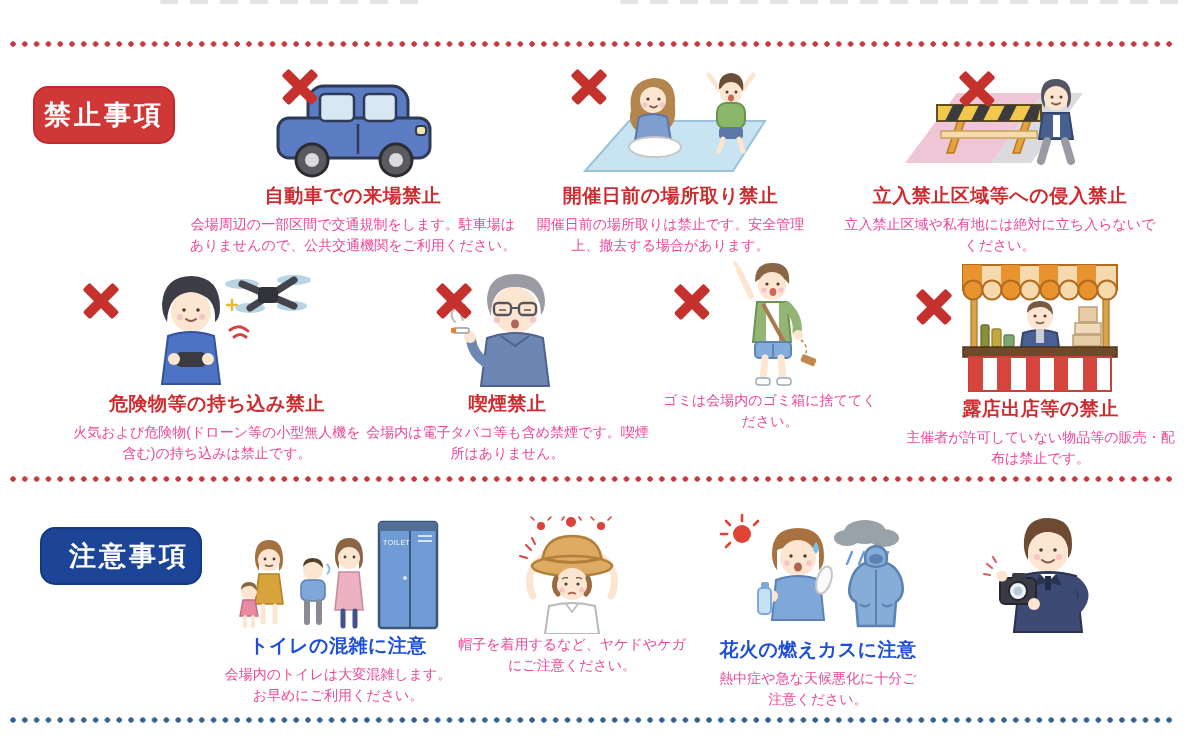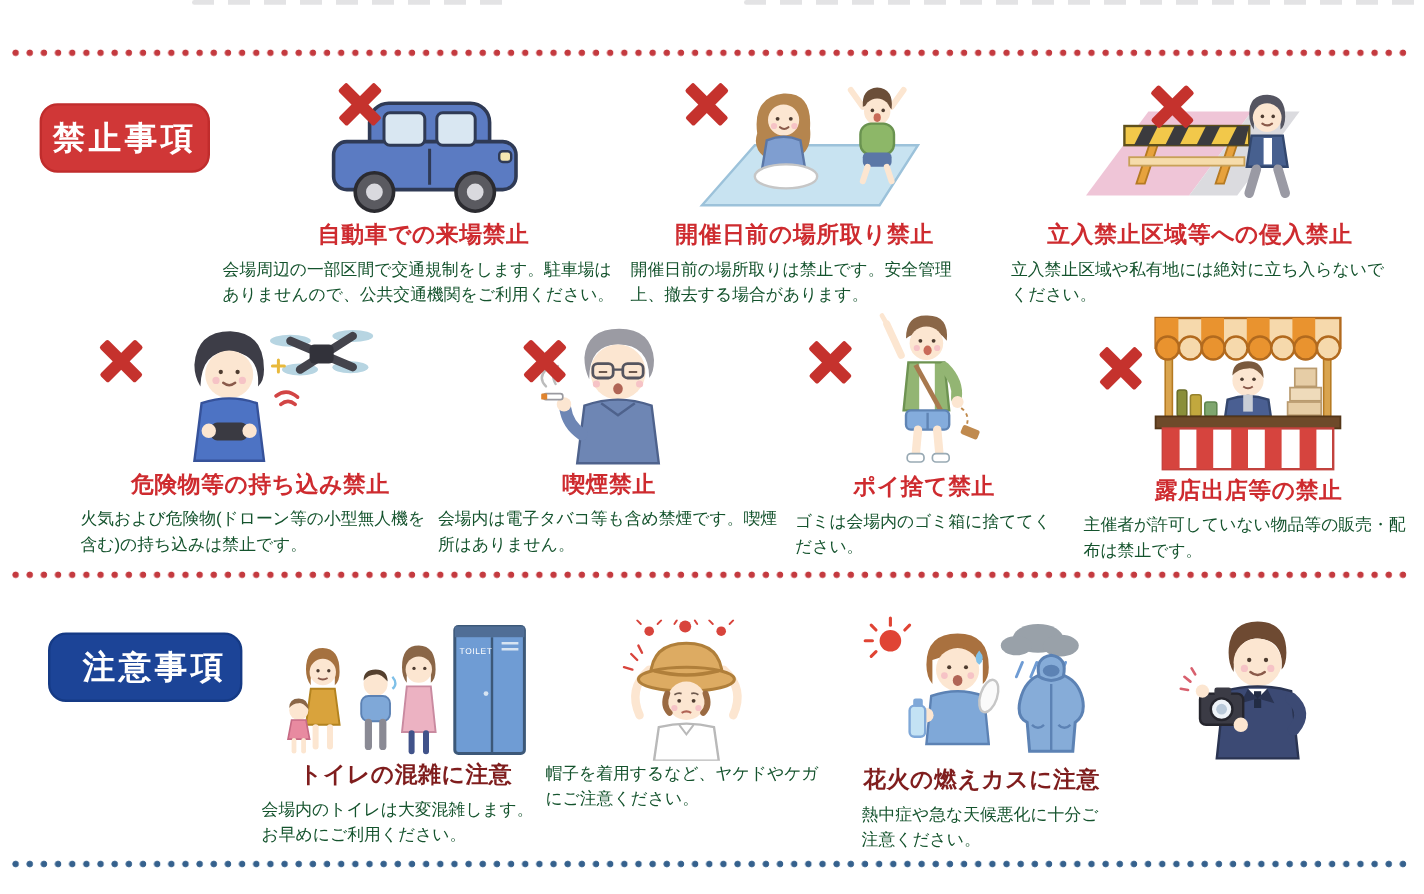--- a/index.html
+++ b/index.html
@@ -17,22 +17,22 @@
   .badge.blue{background:#1c4497;border:2px solid #153a85;padding-left:16px;}
   .item{position:absolute;}
   .illo{position:relative;display:flex;align-items:flex-end;justify-content:center;}
   .xmark{position:absolute;width:38px;height:38px;z-index:3;}
   .xmark::before,.xmark::after{content:"";position:absolute;left:-2px;top:14px;width:42px;height:9.5px;
          background:#c5322d;border-radius:2px;}
   .xmark::before{transform:rotate(45deg);}
   .xmark::after{transform:rotate(-45deg);}
   .title{font-weight:bold;font-size:19px;text-align:center;margin:3px 0 5px;letter-spacing:.5px;white-space:nowrap;}
   .title.red{color:#ce2b2f;}
-  .title.blue{color:#7f1d1d;}
-  .desc{font-size:14px;line-height:1.48;color:#14532d;margin:0 auto;text-align:left;}
+  .title.blue{color:#1d4ed8;}
+  .desc{font-size:14px;line-height:1.48;color:#ec4899;margin:0 auto;text-align:center;}
   svg{display:block;}
 </style>
 </head>
 <body>
 
 <div class="canvas">
 
   <div class="remnant" style="left:160px;width:270px"></div>
   <div class="remnant" style="left:620px;width:560px"></div>
 
@@ -203,21 +203,20 @@
         <rect x="70" y="84" width="36" height="16" rx="4" fill="#84acdc" stroke="#5f84b4" stroke-width="2"></rect>
         <line x1="88" y1="86" x2="88" y2="100" stroke="#5f84b4" stroke-width="2"></line>
         <line x1="80" y1="100" x2="78" y2="122" stroke="#fce6d1" stroke-width="7" stroke-linecap="round"></line>
         <line x1="96" y1="100" x2="98" y2="122" stroke="#fce6d1" stroke-width="7" stroke-linecap="round"></line>
         <rect x="71" y="120" width="14" height="7" rx="3" fill="#ffffff" stroke="#99aab4" stroke-width="1.4"></rect>
         <rect x="92" y="120" width="14" height="7" rx="3" fill="#ffffff" stroke="#99aab4" stroke-width="1.4"></rect>
         <path d="M116,82 q8,6 4,16" stroke="#c08a4e" stroke-width="1.6" fill="none" stroke-dasharray="3,3"></path>
         <rect x="116" y="98" width="15" height="8" rx="2" fill="#c08a4e" transform="rotate(22 123 102)"></rect>
       </svg>
     </div>
-    <div class="title red">ポイ捨て禁止</div>
     <div class="desc" style="width:215px">ゴミは会場内のゴミ箱に捨ててください。</div>
   </div>
 
   <div class="item" style="left:898px;top:258px;width:285px">
     <div class="illo" style="height:135px">
       <span class="xmark" style="left:17px;top:30px"></span>
       <svg width="195" height="132" viewBox="0 0 195 132">
         <rect x="28" y="28" width="6" height="62" fill="#d9a44e" stroke="#b57a22" stroke-width="1.3"></rect>
         <rect x="160" y="28" width="6" height="62" fill="#d9a44e" stroke="#b57a22" stroke-width="1.3"></rect>
         <rect x="20" y="4" width="154" height="25" fill="#f6d9ac" stroke="#b26a1e" stroke-width="2"></rect>

